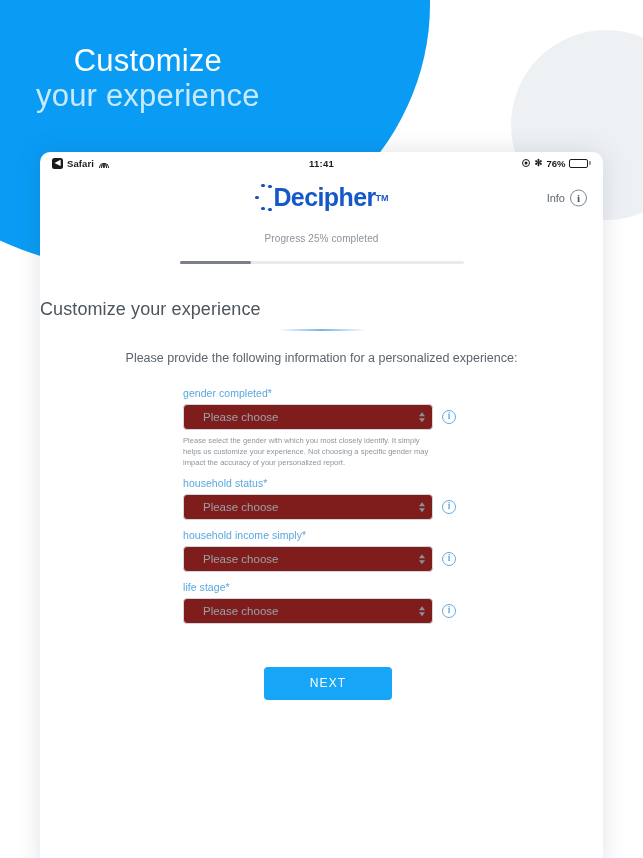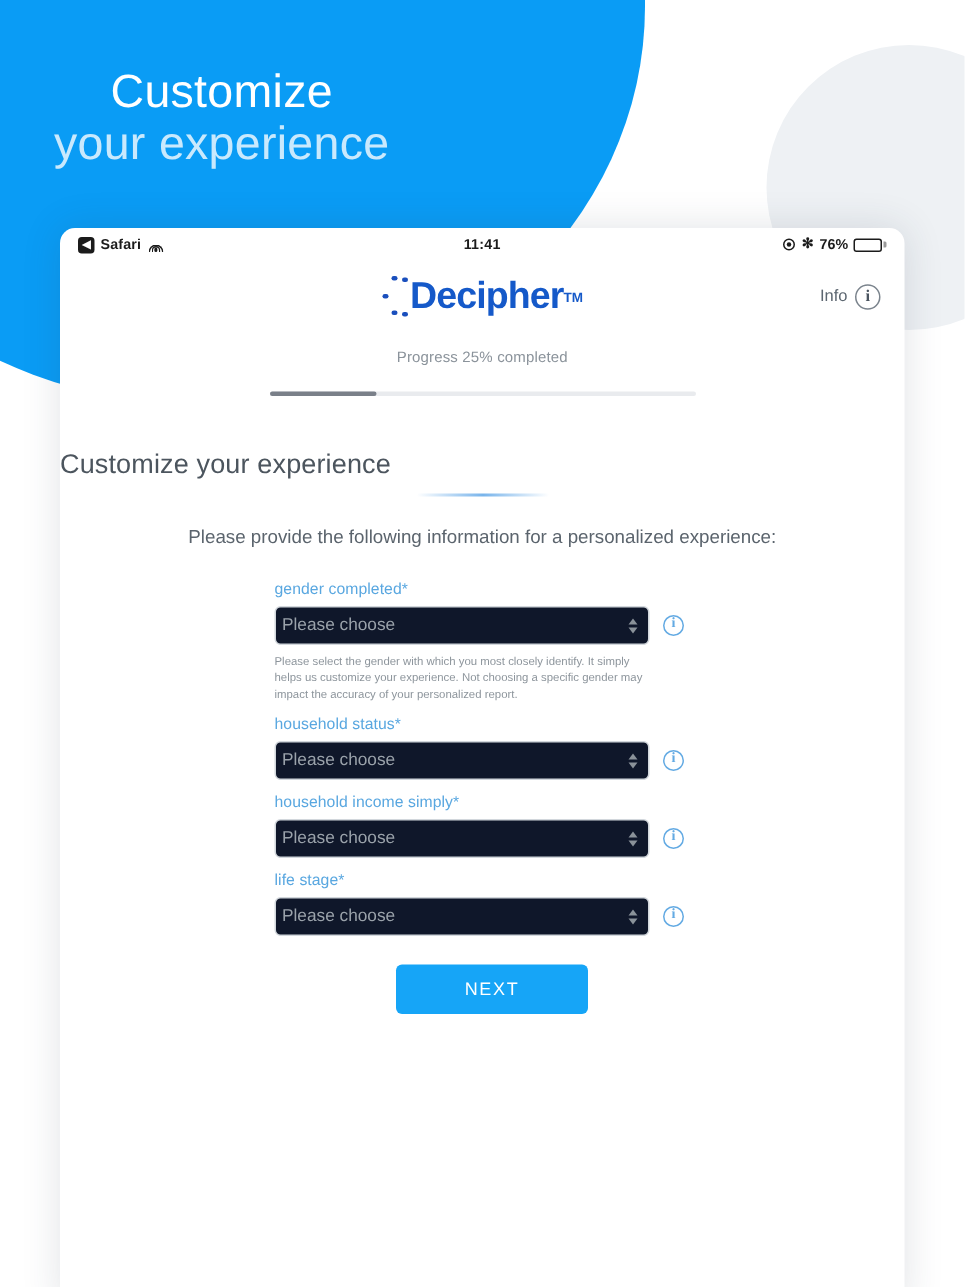--- a/index.html
+++ b/index.html
@@ -207,23 +207,23 @@
     font-size: 10.5px; color: #59a7e0; font-weight: 400;
     margin-bottom: 5px; display: block;
     letter-spacing: .05px;
   }
   .field-row { display: flex; align-items: center; gap: 9px; }
   .select-box {
     position: relative;
     width: 250px; height: 26px;
     border: 1px solid #d2d7dc;
     border-radius: 4px;
-    background: #0f172a;
+    background: #7f1d1d;
     display: flex; align-items: center;
-    padding: 0 4px;
+    padding: 0 19px;
     font-size: 11.5px; color: #9aa2aa;
   }
   .stepper {
     position: absolute; right: 7px; top: 50%;
     transform: translateY(-50%);
     display: flex; flex-direction: column; align-items: center; gap: 1.5px;
   }
   .stepper .up, .stepper .dn {
     width: 0; height: 0;
     border-left: 3.4px solid transparent;
@@ -242,21 +242,21 @@
   }
   .help-text {
     margin-top: 5px;
     width: 248px;
     font-size: 7.6px;
     line-height: 1.45;
     color: #8d959c;
   }
 
   
-  .next-wrap { margin-top: 19px; text-align: center; text-decoration: underline; }
+  .next-wrap { margin-top: 43px; text-align: center; text-decoration: underline; }
   .next-btn {
     display: inline-block;
     width: 128px; height: 33px; line-height: 33px;
     background: #16a5f7;
     border: none; border-radius: 4px;
     color: #ffffff; font-size: 12px; letter-spacing: 1.1px;
     font-family: "Liberation Sans", sans-serif;
     cursor: pointer;
   }
 </style>

